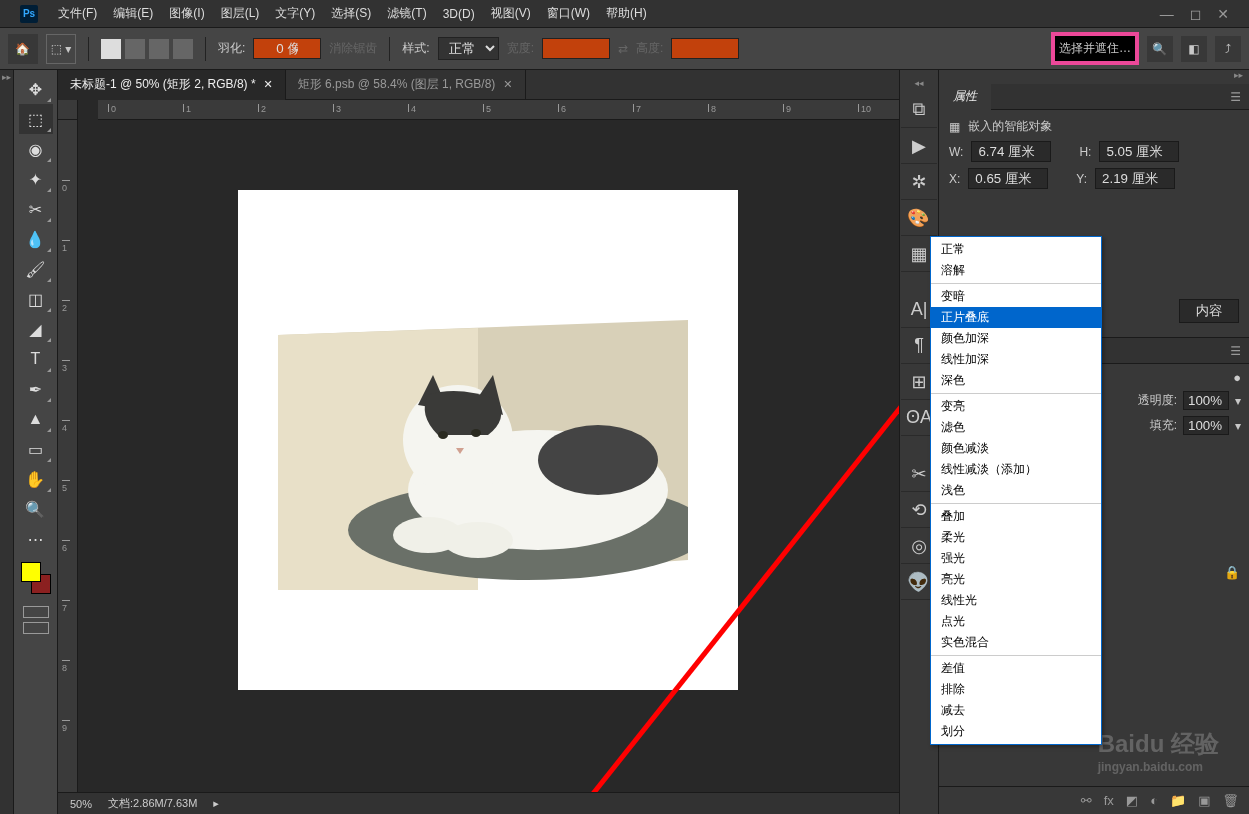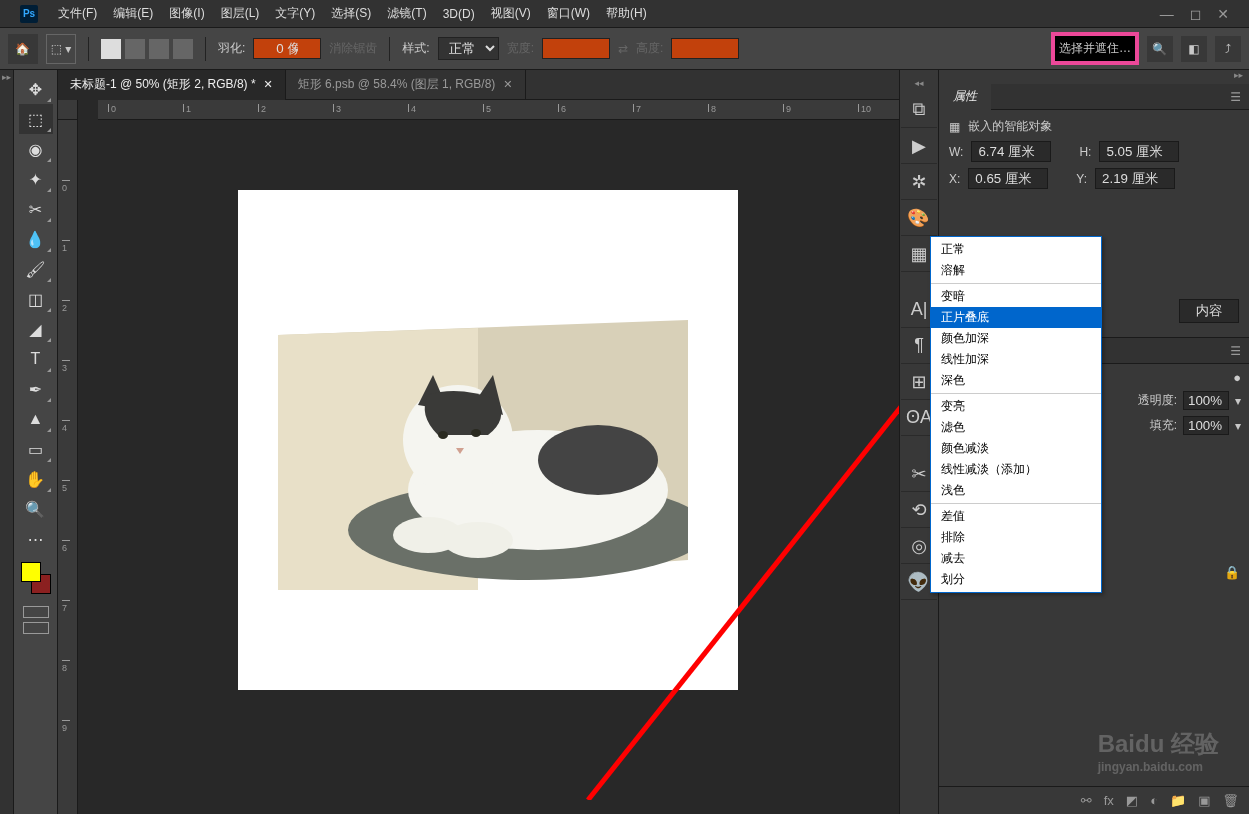--- a/index.html
+++ b/index.html
@@ -216,20 +216,25 @@
             <ellipse cx="150" cy="215" rx="35" ry="18" fill="#f0f0e8"></ellipse>
             <ellipse cx="200" cy="220" rx="35" ry="18" fill="#f0f0e8"></ellipse>
           </svg>
         </div>
         <svg class="red-arrow">
           <line x1="50" y1="500" x2="440" y2="10" stroke="#ff0000" stroke-width="5"></line>
           <polygon points="440,10 420,35 435,30 425,45" fill="#ff0000"></polygon>
         </svg>
       </div>
     </div>
+    <div class="status-bar">
+      <span>50%</span>
+      <span>文档:2.86M/7.63M</span>
+      <span>▸</span>
+    </div>
   </div>
 
   <div class="vert-panel-strip">
     <div class="collapse">◂◂</div>
     <div class="vstrip-icon">⧉</div>
     <div class="vstrip-icon">▶</div>
     <div class="vstrip-icon">✲</div>
     <div class="vstrip-icon">🎨</div>
     <div class="vstrip-icon">▦</div>
     <div style="height:20px"></div>
@@ -324,20 +329,29 @@
     <div class="blend-item">线性加深</div>
     <div class="blend-item">深色</div>
   </div>
   <div class="blend-group">
     <div class="blend-item">变亮</div>
     <div class="blend-item">滤色</div>
     <div class="blend-item">颜色减淡</div>
     <div class="blend-item">线性减淡（添加）</div>
     <div class="blend-item">浅色</div>
   </div>
+  <div class="blend-group">
+    <div class="blend-item">叠加</div>
+    <div class="blend-item">柔光</div>
+    <div class="blend-item">强光</div>
+    <div class="blend-item">亮光</div>
+    <div class="blend-item">线性光</div>
+    <div class="blend-item">点光</div>
+    <div class="blend-item">实色混合</div>
+  </div>
   <div class="blend-group" style="border-bottom:none">
     <div class="blend-item">差值</div>
     <div class="blend-item">排除</div>
     <div class="blend-item">减去</div>
     <div class="blend-item">划分</div>
   </div>
 </div>
 
 <div class="watermark">
   <span>Baidu 经验</span>

